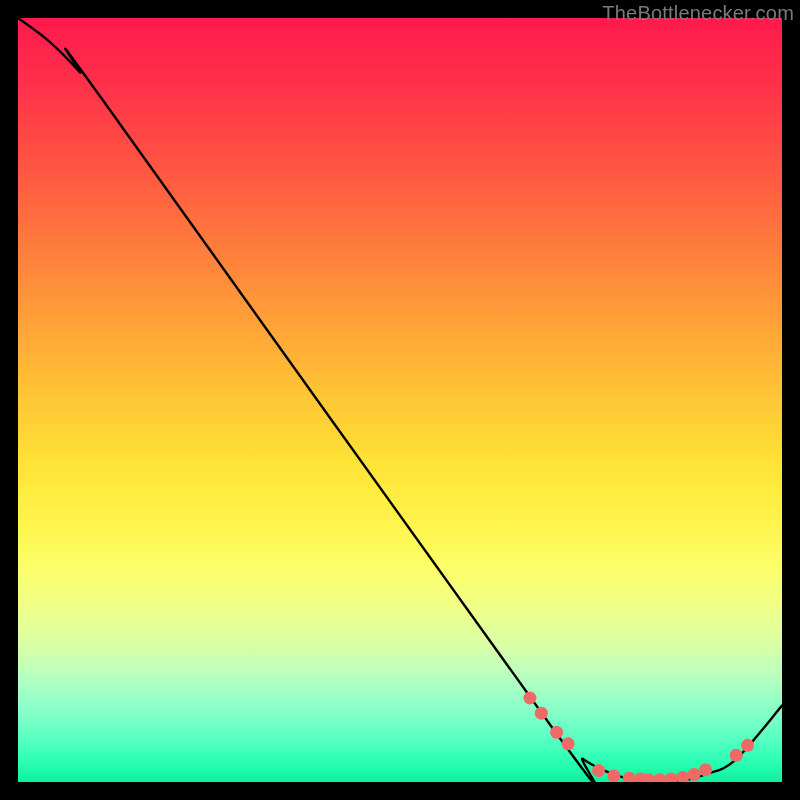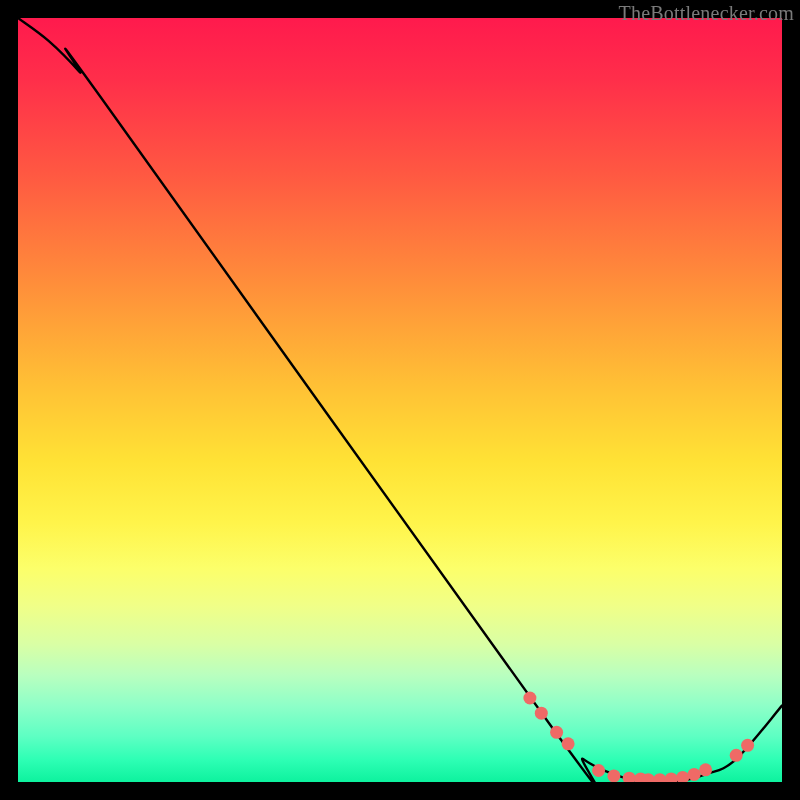--- a/index.html
+++ b/index.html
@@ -58,21 +58,20 @@
     height: 764px;
   }
   .watermark {
     position: absolute;
     top: 2px;
     right: 6px;
     color: #7a7a7a;
     font-size: 20px;
     letter-spacing: 0.2px;
     font-weight: 500;
-    font-family: Liberation Serif, serif;
   }
 </style>
 </head>
 <body>
 
 <div class="frame">
   <div class="plot">
     <div class="gradient"></div>
     <svg class="curve" viewBox="0 0 764 764">
       <path id="curve-path" fill="none" stroke="#000" stroke-width="2.4" stroke-linecap="round" d="M 0.0 0.0 C 5.5 4.1, 19.6 13.3, 30.6 22.9 C 41.6 32.5, 50.1 41.1, 61.1 53.5 C 72.1 65.9, 6.4 -26.6, 91.7 91.7 C 176.9 209.9, 449.5 593.6, 534.8 710.5 C 620.1 827.4, 554.4 732.8, 565.4 741.1 C 576.4 749.3, 584.9 752.2, 595.9 756.4 C 606.9 760.5, 615.5 762.6, 626.5 764.0 C 637.5 765.4, 646.0 765.4, 657.0 764.0 C 668.0 762.6, 676.6 760.5, 687.6 756.4 C 698.6 752.2, 704.4 753.5, 718.2 741.1 C 731.9 728.7, 755.7 697.2, 764.0 687.6"></path>

